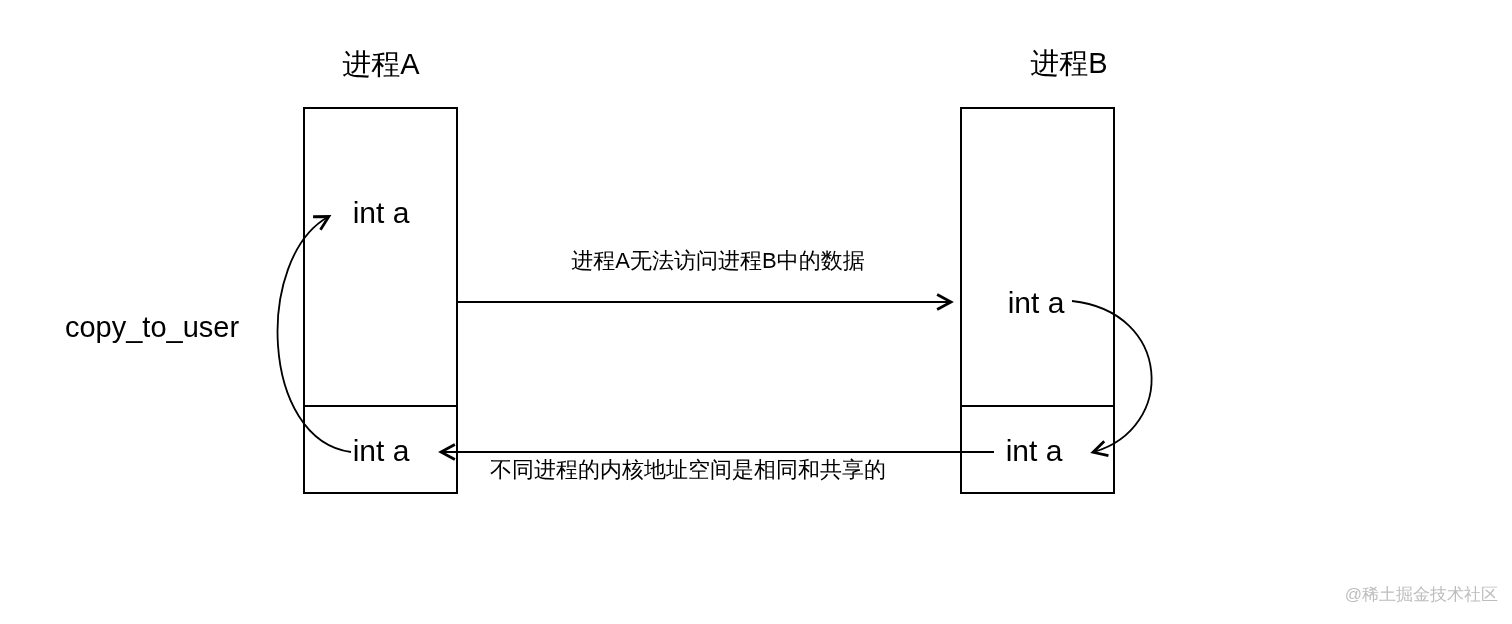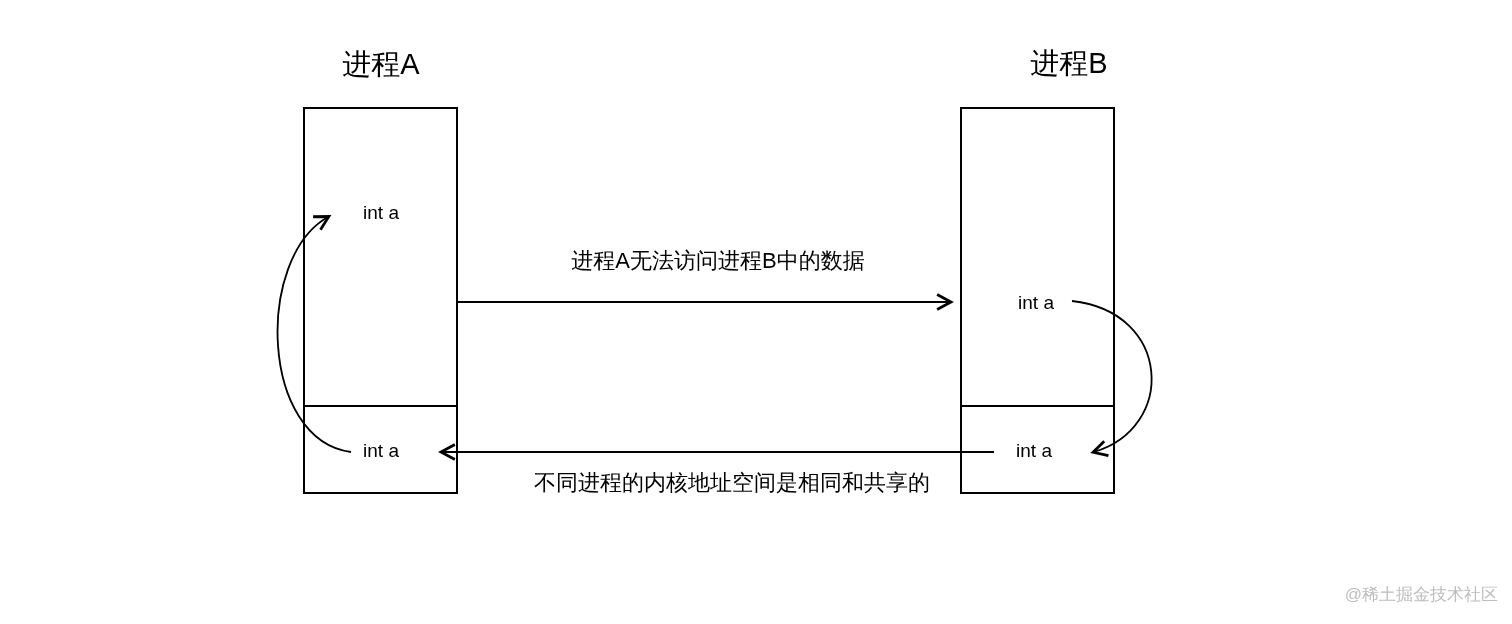--- a/index.html
+++ b/index.html
@@ -20,21 +20,21 @@
     left: 0;
     top: 0;
   }
   .txt {
     position: absolute;
     transform: translate(-50%, -50%);
     white-space: nowrap;
     color: #000000;
   }
   .process-title  { font-size: 29px; }
-  .var-label      { font-size: 19px; }
+  .var-label      { font-size: 30px; }
   .fn-label       { font-size: 29px; }
   .arrow-note     { font-size: 22px; text-align: center; }
   .watermark {
     position: absolute;
     transform: translate(-100%, -50%);
     white-space: nowrap;
     color: #bdbdbd;
     font-size: 17px;
   }
 </style>
@@ -68,18 +68,19 @@
   <div class="txt process-title" style="left:381px; top:65px;">进程A</div>
   <div class="txt process-title" style="left:1037px; top:64px;margin-left:32px;">进程B</div>
 
   <div class="txt var-label" style="left:381px; top:213px;">int a</div>
   <div class="txt var-label" style="left:381px; top:451px;">int a</div>
 
   <div class="txt var-label" style="left:1036px; top:303px;">int a</div>
   <div class="txt var-label" style="left:1034px; top:451px;">int a</div>
 
   <div class="txt arrow-note" style="left:718px; top:261px;">进程A无法访问进程B中的数据</div>
-  <div class="txt arrow-note" style="left:688px; top:483px;margin-left:44px;">不同进程的内核地址空间是相同和共享的</div>
+  <div class="txt arrow-note" style="left:688px; top:470px;">不同进程的内核地址空间是相同和共享的</div>
 
+  <div class="txt fn-label" style="left:152px; top:327px;">copy_to_user</div>
 
   <div class="watermark" style="left:1498px; top:594px;">@稀土掘金技术社区</div>
 
 </div>
 
 </body></html>

